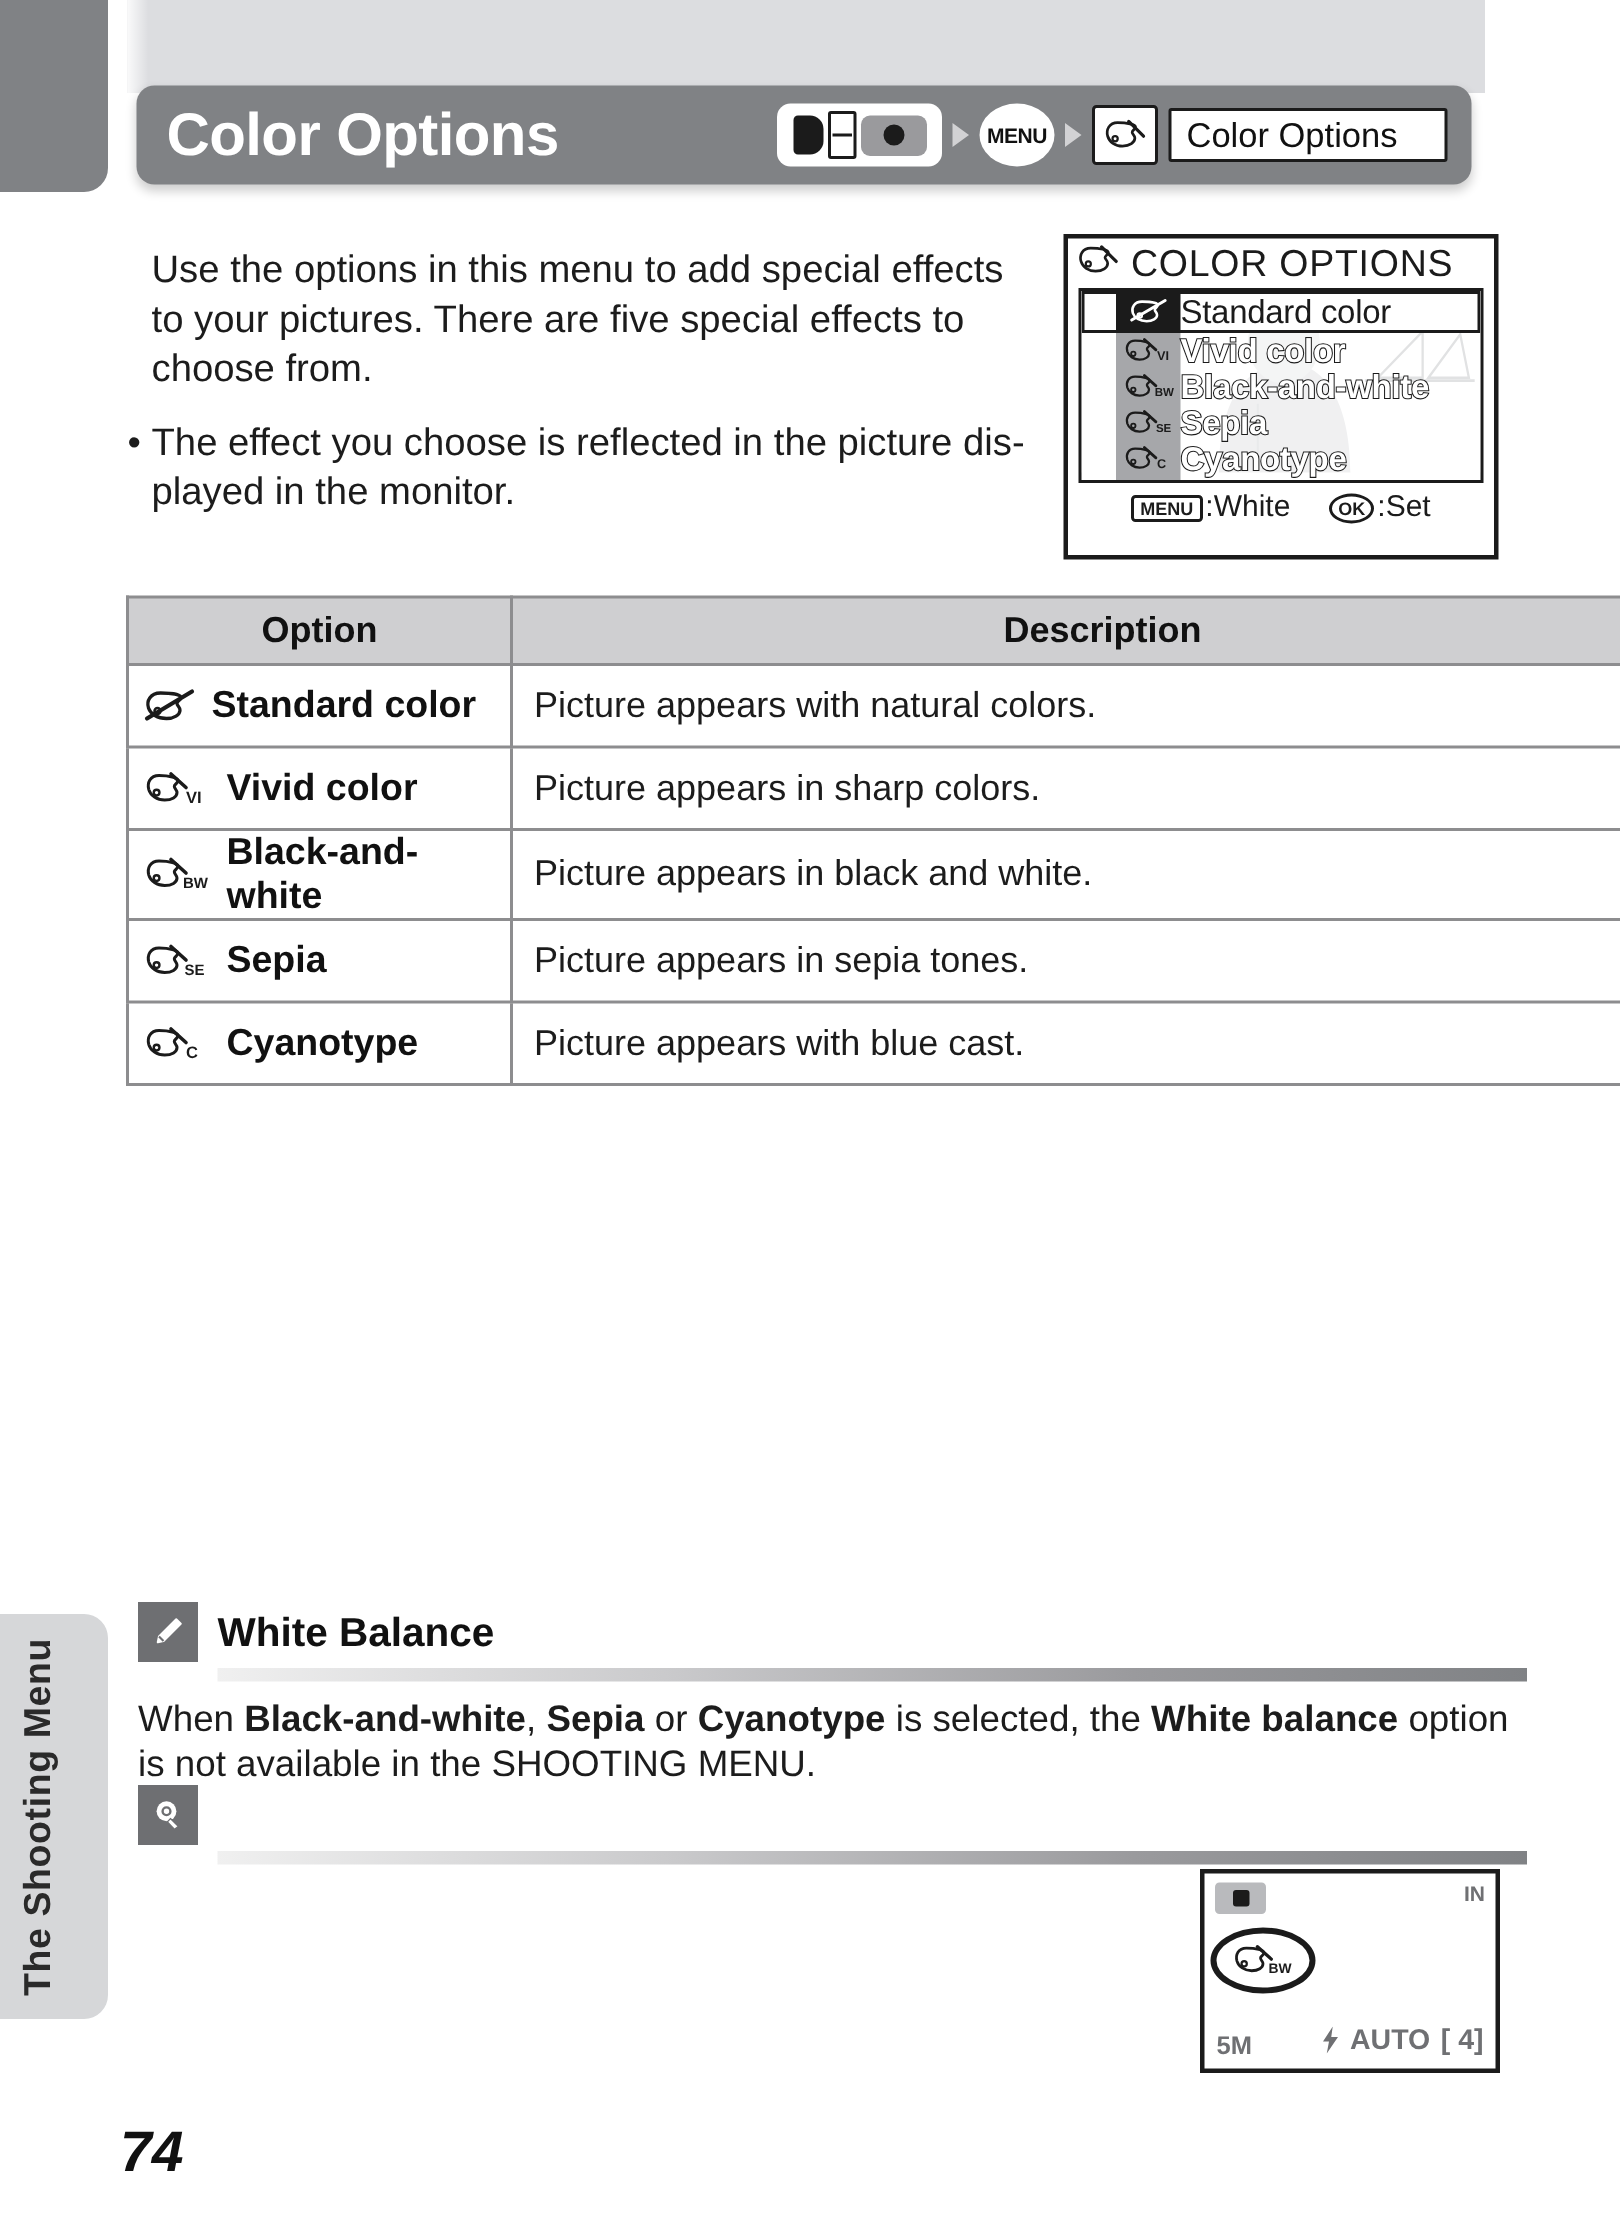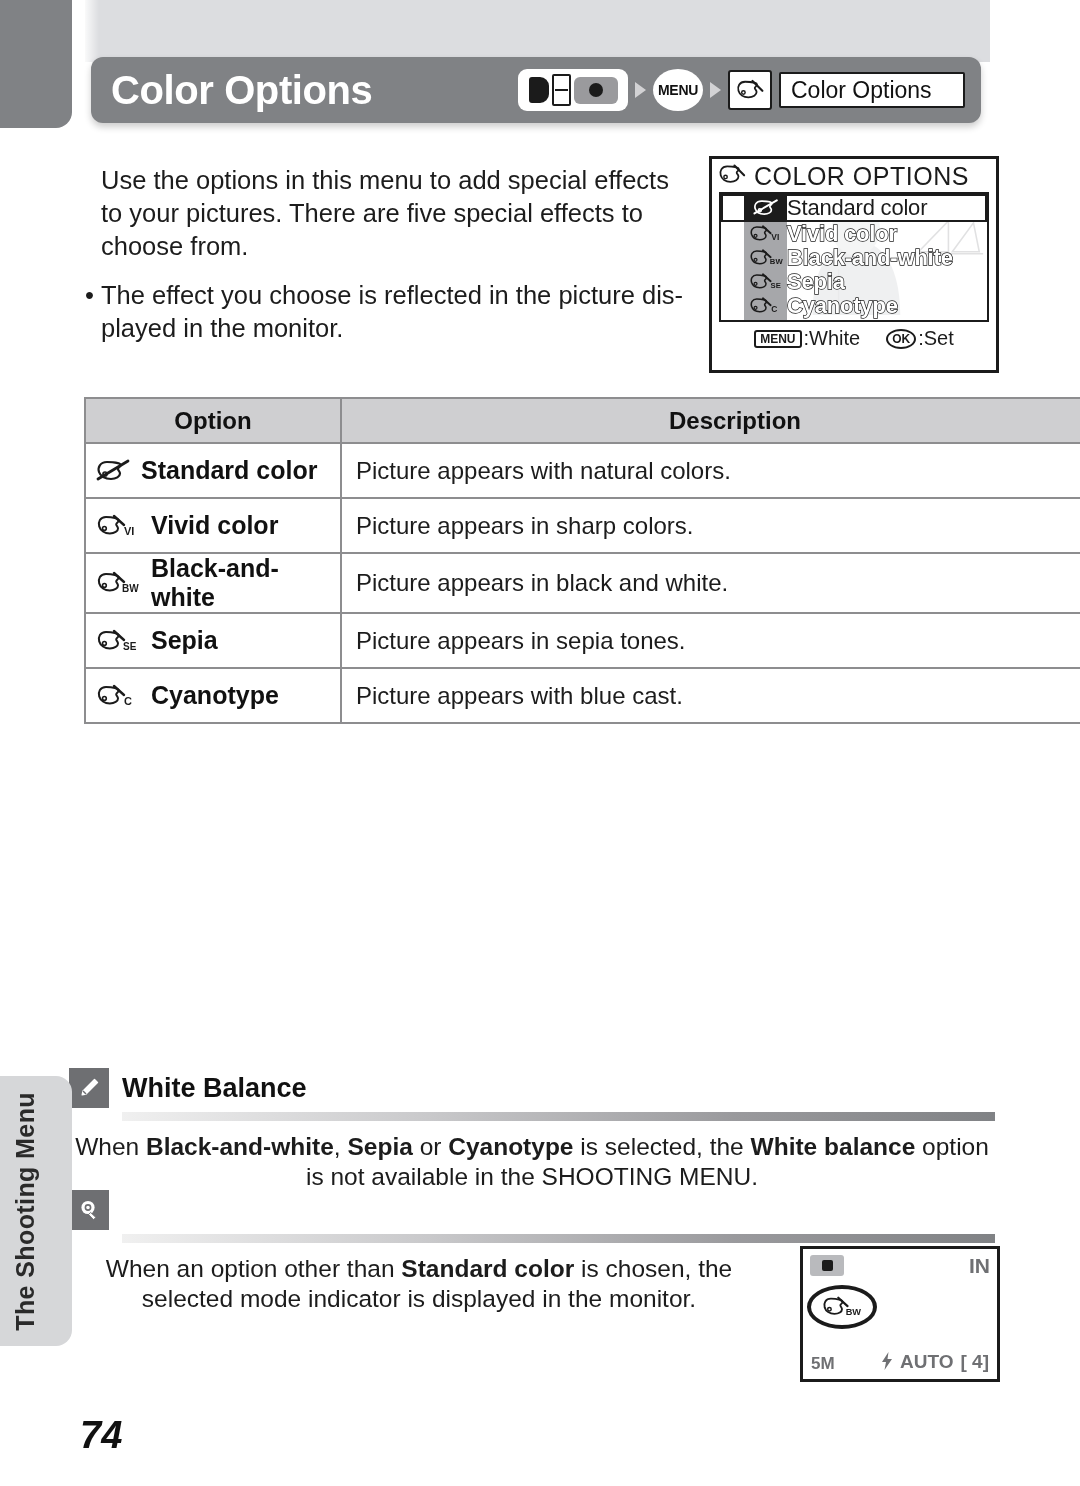--- a/index.html
+++ b/index.html
@@ -330,23 +330,22 @@
     padding-left: 14px;
     font-weight: 400;
   }
 
   
   .pal { display: inline-block; line-height: 0; }
 
   
   .note {
     position: absolute;
-    left: 69px;
+    left: 92px;
     width: 926px;
-    text-align: center;
   }
   .note-head {
     display: flex;
     align-items: center;
     gap: 13px;
   }
   .badge {
     width: 40px; height: 40px;
     background: #6e6f72;
     display:flex; align-items:center; justify-content:center;
@@ -390,21 +389,21 @@
     border-radius: 3px;
     display:flex;align-items:center;justify-content:center;
   }
   .mon-cam:after{
     content:"";
     width: 11px;height:11px;background:#1b1b1b;border-radius:2px;
   }
   .mon-mem {
     position: absolute;
     right: 7px; top: 6px;
-    font-size: 21px;
+    font-size: 14px;
     color: #6f7073;
     line-height: 1;
     font-weight: 700;
     margin-left: 36px;
   }
   .mon-ind {
     position: absolute;
     left: 4px; top: 36px;
     width: 62px; height: 36px;
     border: 4px solid #1b1b1b;
@@ -720,23 +719,20 @@
   <div class="note-head">
     <div class="badge">
       <svg width="24" height="24" viewBox="0 0 24 24" aria-hidden="true">
         <circle cx="11" cy="9.5" r="6.6" fill="#ffffff"></circle>
         <circle cx="11" cy="9.5" r="2.6" fill="none" stroke="#6e6f72" stroke-width="1.6"></circle>
         <path d="M13.6 14.4 L19 19.6 L16.4 21.6 L11.6 16.6 Z" fill="#ffffff" stroke="#6e6f72" stroke-width="0.9"></path>
       </svg>
     </div>
   </div>
   <div class="divider"></div>
-  <div class="note-body" style="width:700px;">
-    When an option other than <b>Standard color</b> is chosen, the selected mode indicator is displayed in the monitor.
-  </div>
 </div>
 
 <div class="monitor">
   <div class="mon-cam"></div>
   <div class="mon-mem">IN</div>
   <div class="mon-ind">
     <svg width="44" height="24" viewBox="0 0 44 26" aria-hidden="true">
       <path d="M10 4 C4 4 2 9 3.2 13.4 C4.4 17.4 8.6 20.4 13.8 20.4 C18.6 20.4 22 18.2 22 15.4 C22 13.4 20.2 12.8 20.2 11.2 C20.2 9.8 22.6 9.4 22.6 7.4 C22.6 5.6 17 4 10 4 Z" fill="none" stroke="#1b1b1b" stroke-width="2"></path>
       <circle cx="8.4" cy="15.4" r="1.9" fill="none" stroke="#1b1b1b" stroke-width="1.6"></circle>
       <path d="M18 3 L28 12" stroke="#1b1b1b" stroke-width="2.4" stroke-linecap="round"></path>

